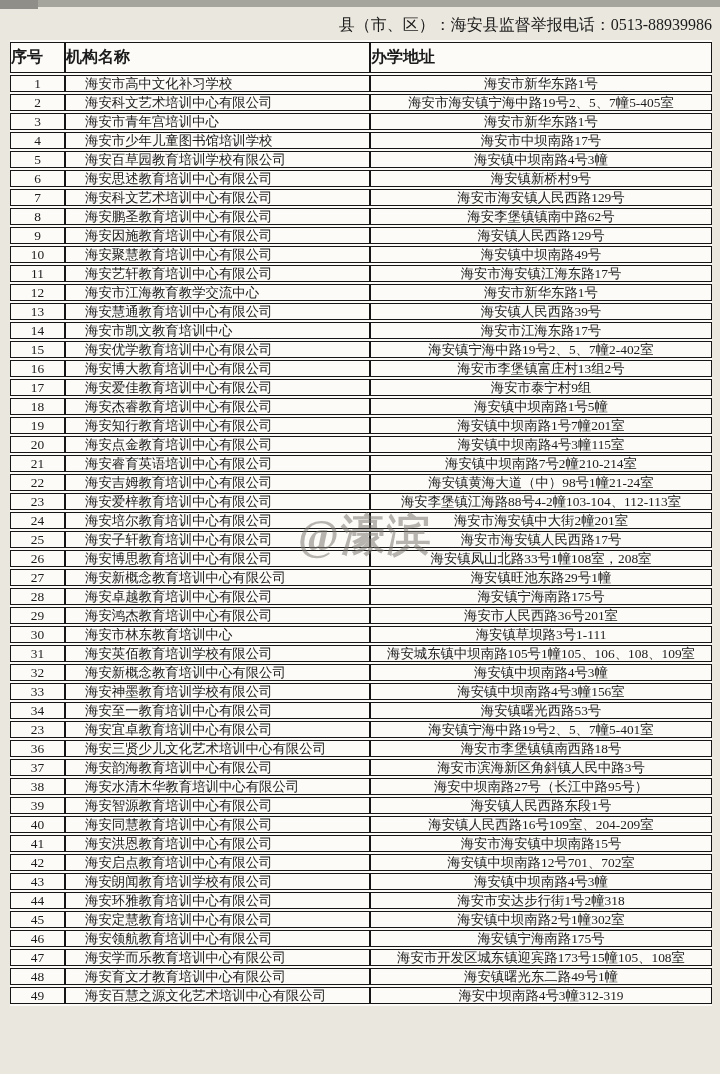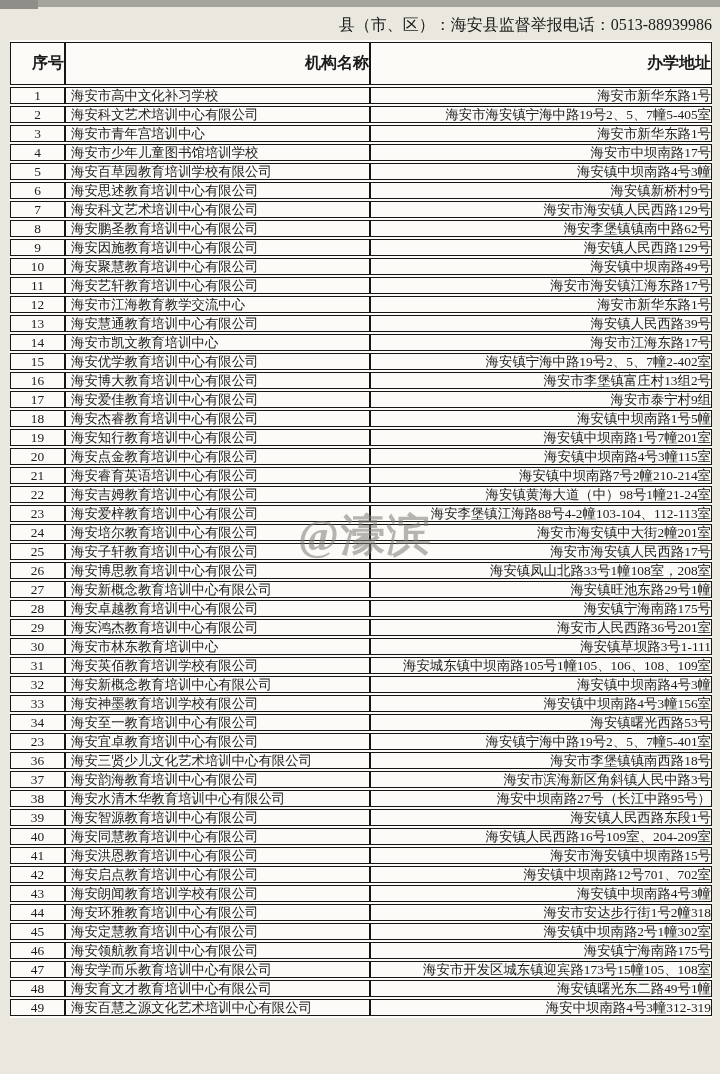--- a/index.html
+++ b/index.html
@@ -39,35 +39,35 @@
     background: #fcfbf8;
     table-layout: fixed;
   }
   .doc-table th, .doc-table td {
     border: 1.5px solid #161616;
     background: #fcfbf8;
     overflow: hidden;
     white-space: nowrap;
   }
   .doc-table th {
-    height: 43px;
+    height: 31px;
     font-size: 16px;
     font-weight: bold;
-    text-align: right;
+    text-align: left;
     vertical-align: middle;
   }
   .doc-table td {
     height: 15px;
     font-size: 13.4px;
     line-height: 15px;
     vertical-align: middle;
   }
   td.no { text-align: center; font-family: "Liberation Serif", "DejaVu Serif", serif; }
-  td.name { text-align: left; padding-left: 5px; }
-  td.address { text-align: right; }
+  td.name { text-align: left; padding-left: 19px; }
+  td.address { text-align: center; }
   .watermark {
     position: absolute;
     top: 506px; left: 298px;
     font-size: 44px;
     font-weight: bold;
     color: rgba(125, 122, 115, 0.55);
     letter-spacing: 2px;
     pointer-events: none;
     filter: blur(0.6px);
     z-index: 5;

